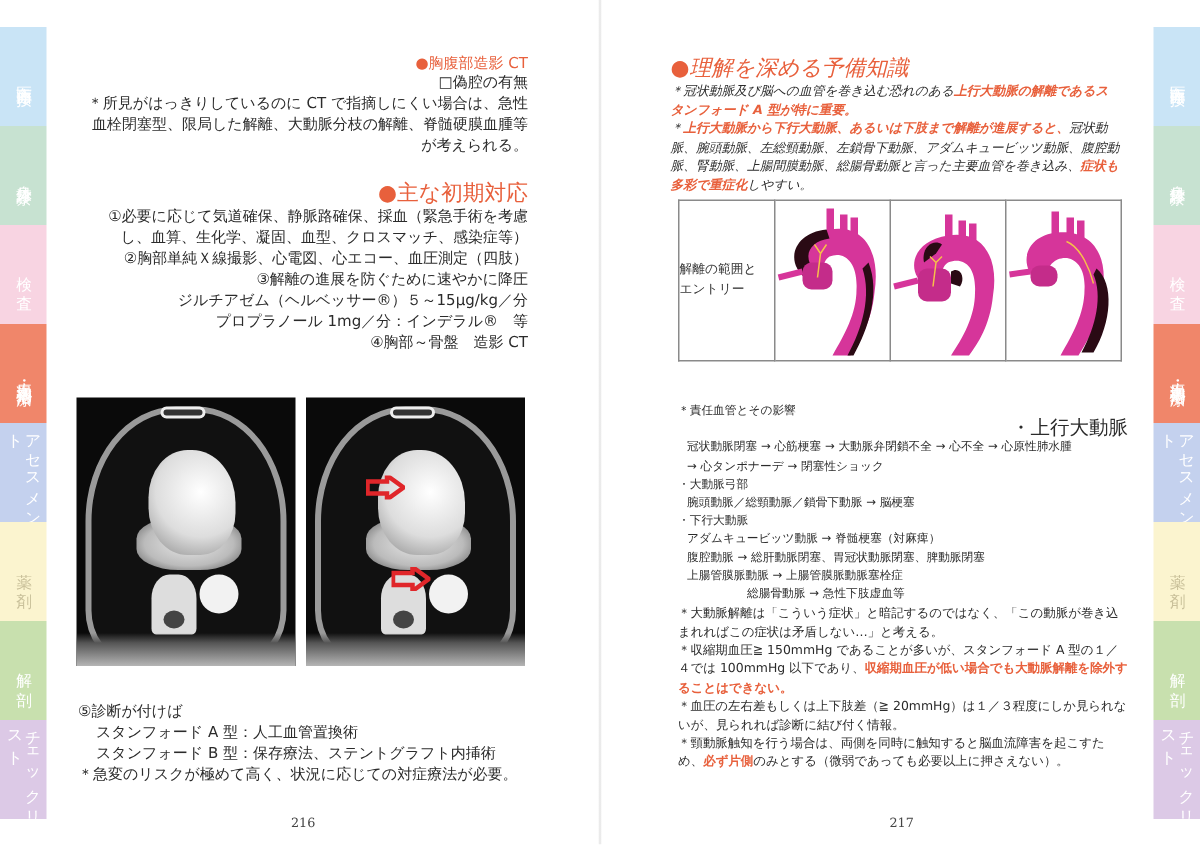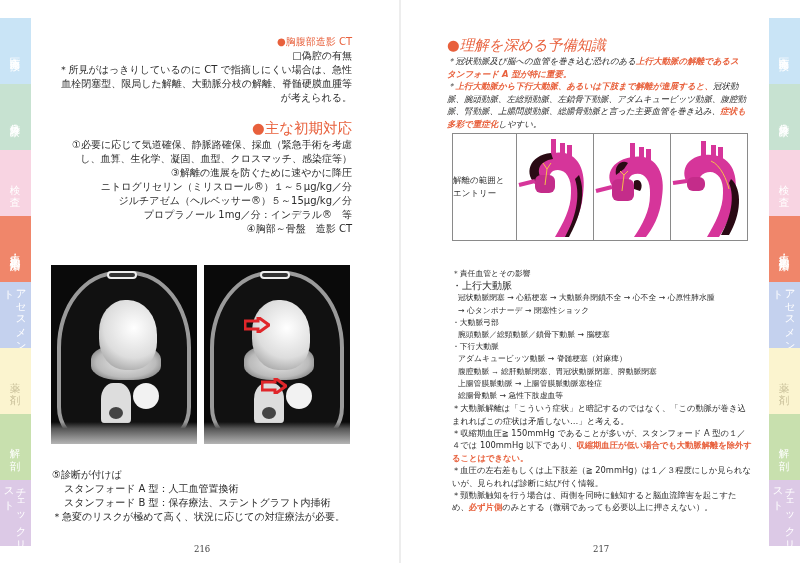--- a/index.html
+++ b/index.html
@@ -111,22 +111,22 @@
   </div>
 
   <div class="page left">
     <div class="h-small">●胸腹部造影 CT</div>
     <div class="body">□偽腔の有無</div>
     <div class="body">＊所見がはっきりしているのに CT で指摘しにくい場合は、急性血栓閉塞型、限局した解離、大動脈分枝の解離、脊髄硬膜血腫等が考えられる。</div>
 
     <div class="h-big">●主な初期対応</div>
     <div>
       <div class="body">①必要に応じて気道確保、静脈路確保、採血（緊急手術を考慮し、血算、生化学、凝固、血型、クロスマッチ、感染症等）</div>
+      <div class="body">②胸部単純Ｘ線撮影、心電図、心エコー、血圧測定（四肢）</div>
       <div class="body">③解離の進展を防ぐために速やかに降圧</div>
-      <div class="body indent">ニトログリセリン（ミリスロール®）１～５μg/kg／分</div>
       <div class="body indent">ジルチアゼム（ヘルベッサー®）５～15μg/kg／分</div>
       <div class="body indent">プロプラノール 1mg／分：インデラル®　等</div>
       <div class="body">④胸部～骨盤　造影 CT</div>
     </div>
   </div>
 
   <div class="ct-row">
     <div class="ct">
       <div class="chest"></div>
         <div class="sternum"></div>
@@ -215,30 +215,30 @@
           <path d="M2 48 L16 46" stroke="#d6359a" stroke-width="4"></path>
           <path d="M40 26 C50 30 56 46 58 54" stroke="#f6c04a" stroke-width="1" fill="none"></path>
         </svg>
       </td>
     </tr>
   </tbody>
     </table>
 
   <div style="position:absolute;left:452px;top:268px;width:300px;">
     <div class="body" style="font-size:7.8px;line-height:12.2px;">＊責任血管とその影響</div>
-    <div class="body" style="font-size:10px;line-height:12.2px;">・上行大動脈</div>
+    <div class="body" style="font-size:13px;line-height:12.2px;text-align:right;">・上行大動脈</div>
     <div class="body indent" style="font-size:7.8px;line-height:12.2px;padding-left:6px;">冠状動脈閉塞 → 心筋梗塞 → 大動脈弁閉鎖不全 → 心不全 → 心原性肺水腫</div>
     <div class="body indent" style="font-size:7.8px;line-height:12.2px;padding-left:6px;">→ 心タンポナーデ → 閉塞性ショック</div>
     <div class="body" style="font-size:7.8px;line-height:12.2px;">・大動脈弓部</div>
     <div class="body indent" style="font-size:7.8px;line-height:12.2px;padding-left:6px;">腕頭動脈／総頸動脈／鎖骨下動脈 → 脳梗塞</div>
     <div class="body" style="font-size:7.8px;line-height:12.2px;">・下行大動脈</div>
     <div class="body indent" style="font-size:7.8px;line-height:12.2px;padding-left:6px;">アダムキュービッツ動脈 → 脊髄梗塞（対麻痺）</div>
-    <div class="body indent" style="font-size:7.8px;line-height:12.2px;padding-left:6px;font-family:Liberation Serif, serif;">腹腔動脈 → 総肝動脈閉塞、胃冠状動脈閉塞、脾動脈閉塞</div>
+    <div class="body indent" style="font-size:7.8px;line-height:12.2px;padding-left:6px;">腹腔動脈 → 総肝動脈閉塞、胃冠状動脈閉塞、脾動脈閉塞</div>
     <div class="body indent" style="font-size:7.8px;line-height:12.2px;padding-left:6px;">上腸管膜脈動脈 → 上腸管膜脈動脈塞栓症</div>
-    <div class="body indent" style="font-size:7.8px;line-height:12.2px;padding-left:6px;">総腸骨動脈 → 急性下肢虚血等</div>
+    <div class="body indent" style="font-size:7.8px;line-height:12.2px;padding-left:6px;margin-left:40px;">総腸骨動脈 → 急性下肢虚血等</div>
 
     <div class="body" style="font-size:8.3px;line-height:12.4px;">＊大動脈解離は「こういう症状」と暗記するのではなく、「この動脈が巻き込まれればこの症状は矛盾しない…」と考える。</div>
     <div class="body" style="font-size:8.3px;line-height:12.4px;">
       <span>＊収縮期血圧≧ 150mmHg であることが多いが、スタンフォード A 型の１／４では 100mmHg 以下であり、</span><span class="red">収縮期血圧が低い場合でも大動脈解離を除外することはできない。</span>
     </div>
     <div class="body" style="font-size:8.3px;line-height:12.4px;">＊血圧の左右差もしくは上下肢差（≧ 20mmHg）は１／３程度にしか見られないが、見られれば診断に結び付く情報。</div>
     <div class="body" style="font-size:8.3px;line-height:12.4px;">
       <span>＊頸動脈触知を行う場合は、両側を同時に触知すると脳血流障害を起こすため、</span><span class="red">必ず片側</span><span>のみとする（微弱であっても必要以上に押さえない）。</span>
     </div>
   </div>

